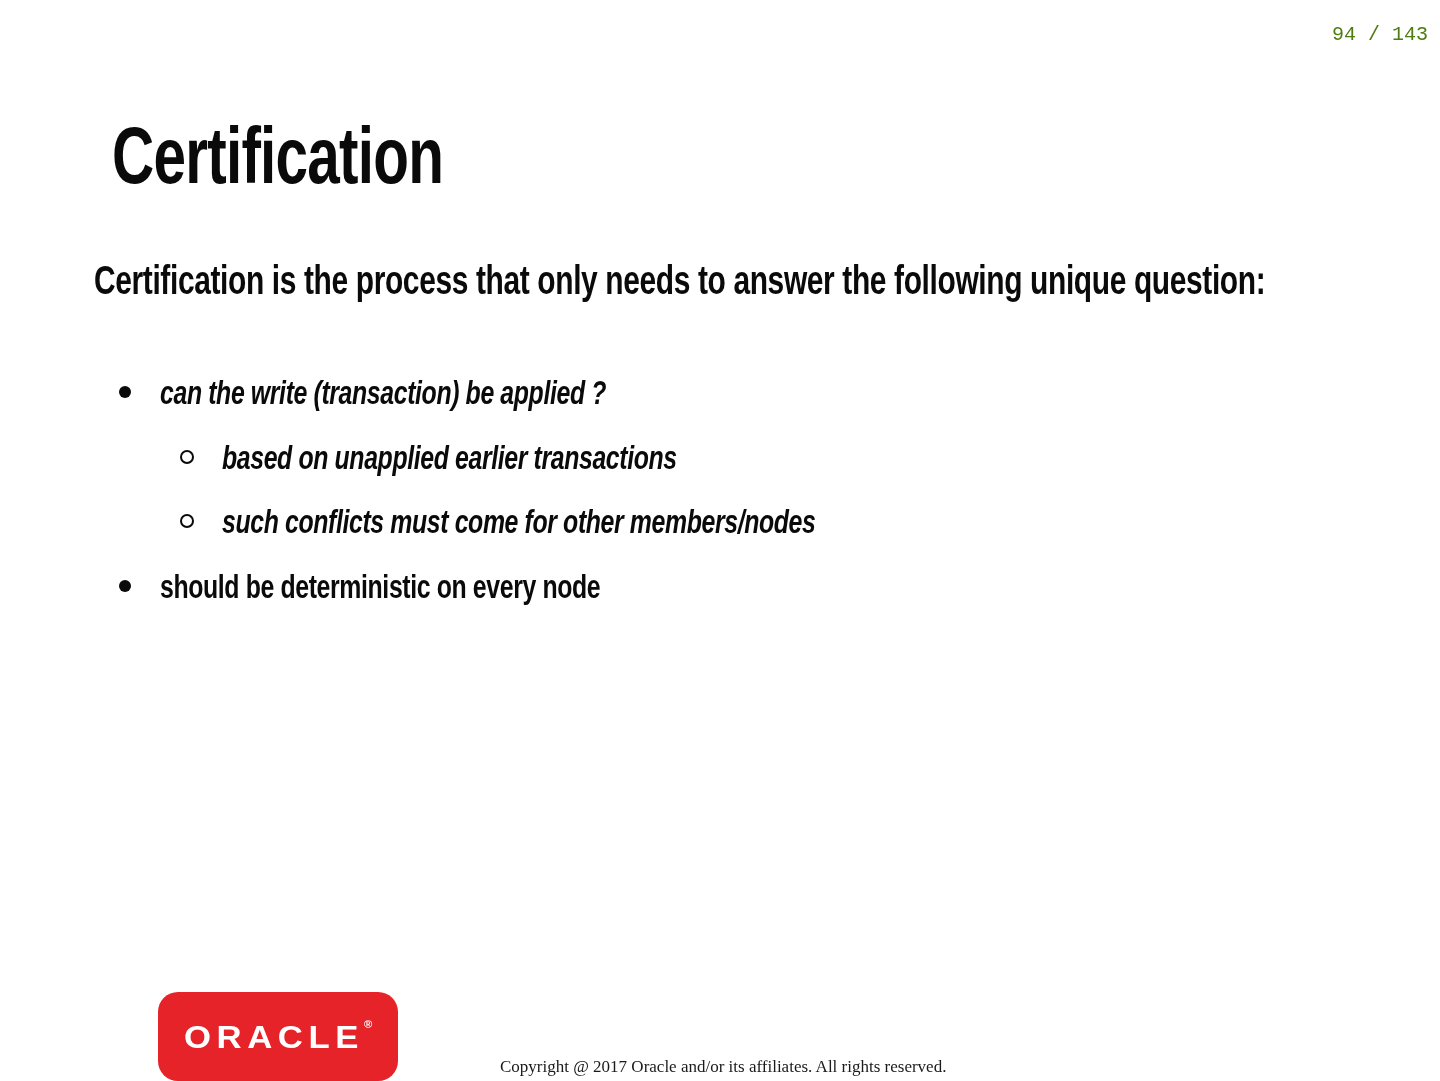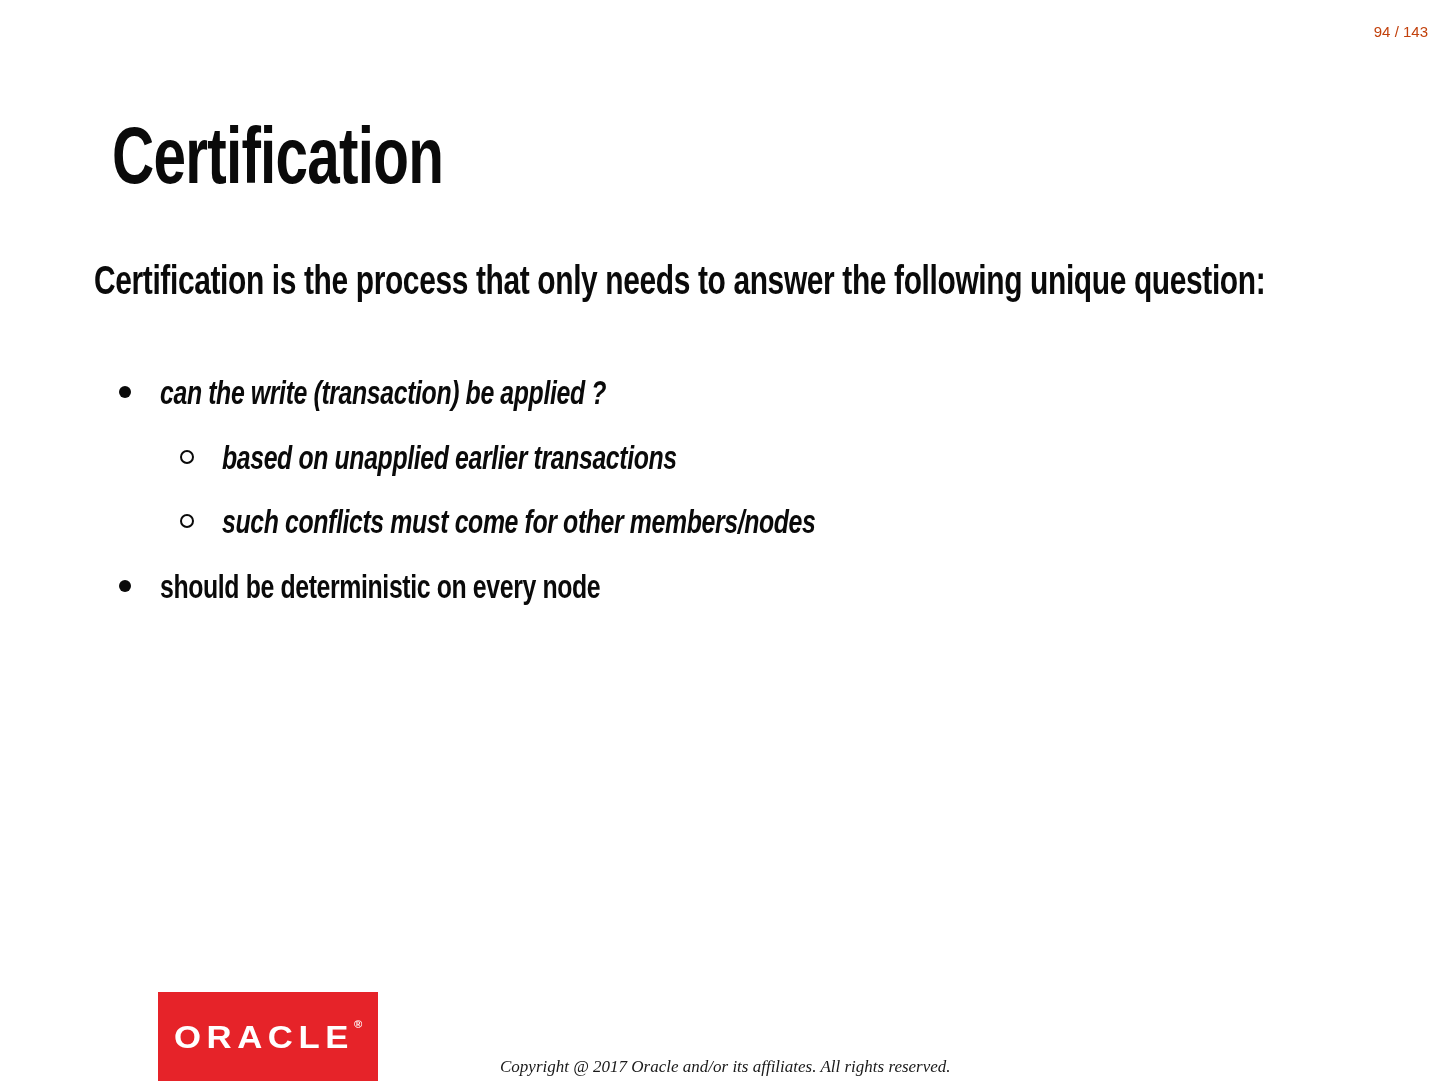--- a/index.html
+++ b/index.html
@@ -19,23 +19,23 @@
     display: inline-block;
     transform: scaleX(0.73);
     transform-origin: 0 50%;
     white-space: nowrap;
   }
 
   .page-number {
     position: absolute;
     top: 23px;
     right: 12px;
-    font-family: Liberation Sans, sans-serif;
-    font-size: 15px;
-    color: #c2410c;
+    font-family: Liberation Mono, monospace;
+    font-size: 20px;
+    color: #4d7c0f;
   }
 
   .title {
     position: absolute;
     left: 94px;
     top: 116px;
     font-size: 80px;
     font-weight: 700;
     line-height: 1;
     letter-spacing: -1px;
@@ -90,26 +90,27 @@
     border: 2.5px solid #0a0a0a;
     background: transparent;
   }
 
   .italic { font-style: italic; }
 
   .oracle-logo {
     position: absolute;
     left: 158px;
     top: 992px;
-    width: 220px;
+    width: 240px;
     height: 89px;
     background: #e62329;
     display: flex;
     align-items: center;
     justify-content: center;
+    border-radius: 20px;
   }
   .oracle-logo .wordmark {
     color: #ffffff;
     font-weight: 700;
     font-size: 31px;
     letter-spacing: 5px;
     transform: scaleX(1.12);
     transform-origin: 50% 50%;
     white-space: nowrap;
     position: relative;
@@ -122,21 +123,20 @@
     letter-spacing: 0;
   }
 
   .copyright {
     position: absolute;
     left: 500px;
     top: 1057px;
     font-family: "Liberation Serif", serif;
     font-size: 17px;
     color: #1a1a1a;
-    font-style: italic;
   }
 </style>
 </head>
 <body>
 
 <div class="page-number">94 / 143</div>
 
 <h1 class="title"><span class="cond">Certification</span></h1>
 
 <p class="intro"><span class="cond">Certification is the process that only needs to answer the following unique question:</span></p>

